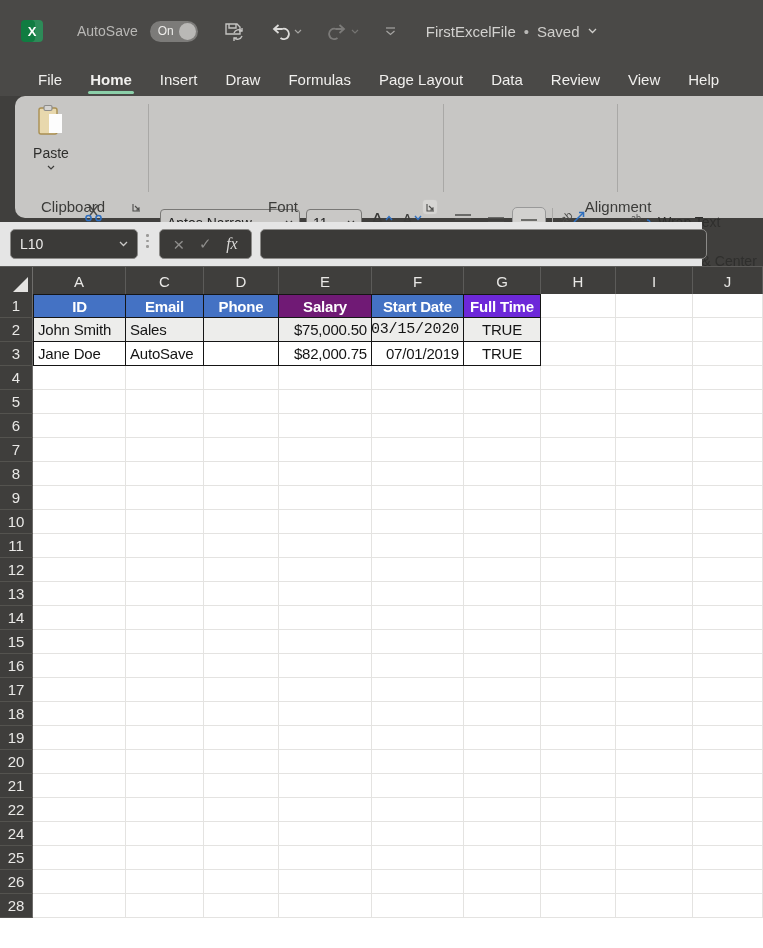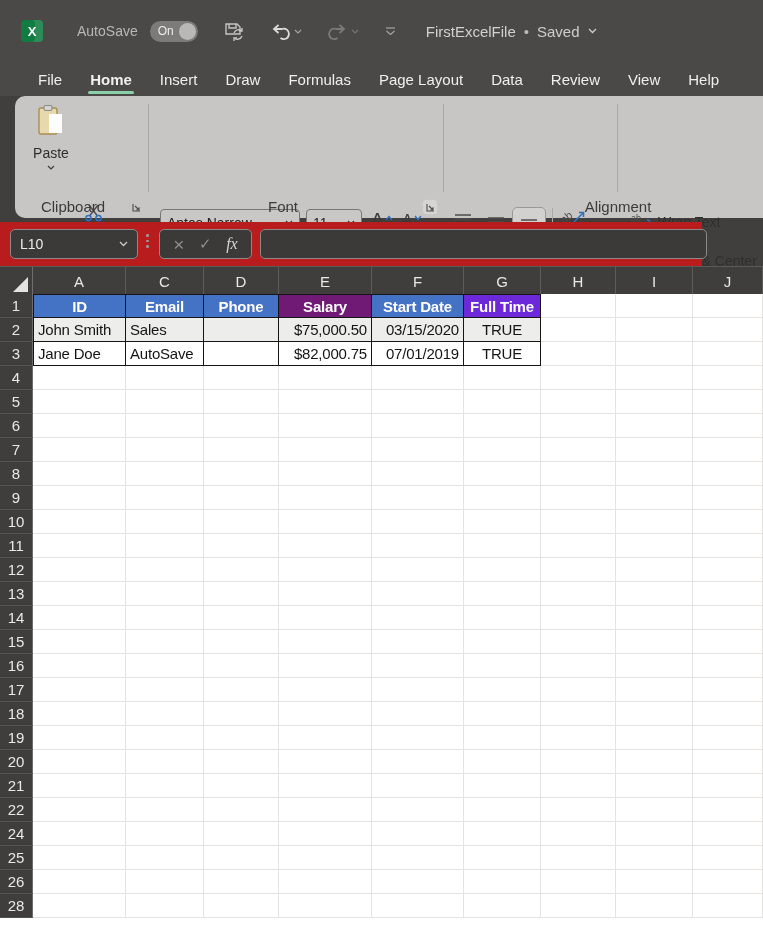--- a/index.html
+++ b/index.html
@@ -61,21 +61,21 @@
   .und { text-decoration:underline; }
   .colorbar { position:absolute; height:4px; width:17px; }
 
   
   .alg { position:absolute; display:flex; align-items:center; }
   .sel-box { position:absolute; border:1px solid #98979533; border:1px solid #999; background:#d2d1cf;
              border-radius:5px; }
   .rb-txt { font-size:14px; color:#2f2f2d; margin-left:6px; white-space:nowrap; }
 
   
-  #formulabar { position:absolute; top:222px; left:0; width:702px; height:44px; background:#b91c1c;
+  #formulabar { position:absolute; top:222px; left:0; width:702px; height:44px; background:#e5e5e5;
                 display:flex; align-items:center;padding-left:28px; }
   #name-box { position:absolute; left:10px; top:7px; width:128px; height:30px; background:#3b3a38;
               border:1px solid #8b8a88; border-radius:5px; color:#eceau ; color:#ecebe9; font-size:14px;
               display:flex; align-items:center; padding:0 9px; justify-content:space-between; }
   #dots { position:absolute; left:146px; top:12px; display:flex; flex-direction:column; gap:3px; }
   #dots i { width:2.5px; height:2.5px; border-radius:50%; background:#9b9a98; }
   #fx-group { position:absolute; left:159px; top:7px; width:93px; height:30px; background:#3b3a38;
               border:1px solid #8b8a88; border-radius:5px; display:flex; align-items:center;
               justify-content:space-around; padding:0 6px; }
   #fx-group .x { color:#8f8e8c; font-size:19px; line-height:1; }
@@ -424,21 +424,21 @@
         <div class="gcell" style="width: 75px;"></div>
         <div class="gcell" style="width: 77px;"></div>
         <div class="gcell" style="width: 70px;"></div>
       </div>
       <div class="grow">
         <div class="rowhead">2</div>
         <div class="gcell tbl tl al" style="width: 93px; background: rgb(237, 237, 235);">John Smith</div>
         <div class="gcell tbl al" style="width: 78px; background: rgb(237, 237, 235);">Sales</div>
         <div class="gcell tbl al" style="width: 75px; background: rgb(237, 237, 235);"></div>
         <div class="gcell tbl ar" style="width: 93px; background: rgb(237, 237, 235);">$75,000.50</div>
-        <div class="gcell tbl ar" style="width: 92px; background: rgb(237, 237, 235);">03/15/2020</div>
+        <div class="gcell tbl ar" style="width: 92px; background: rgb(237, 237, 235); font-family: Liberation Mono, monospace;">03/15/2020</div>
         <div class="gcell tbl ac" style="width: 77px; background: rgb(237, 237, 235);">TRUE</div>
         <div class="gcell" style="width: 75px;"></div>
         <div class="gcell" style="width: 77px;"></div>
         <div class="gcell" style="width: 70px;"></div>
       </div>
       <div class="grow">
         <div class="rowhead">3</div>
         <div class="gcell tbl tl al" style="width: 93px;">Jane Doe</div>
         <div class="gcell tbl al" style="width: 78px;">AutoSave</div>
         <div class="gcell tbl al" style="width: 75px;"></div>

